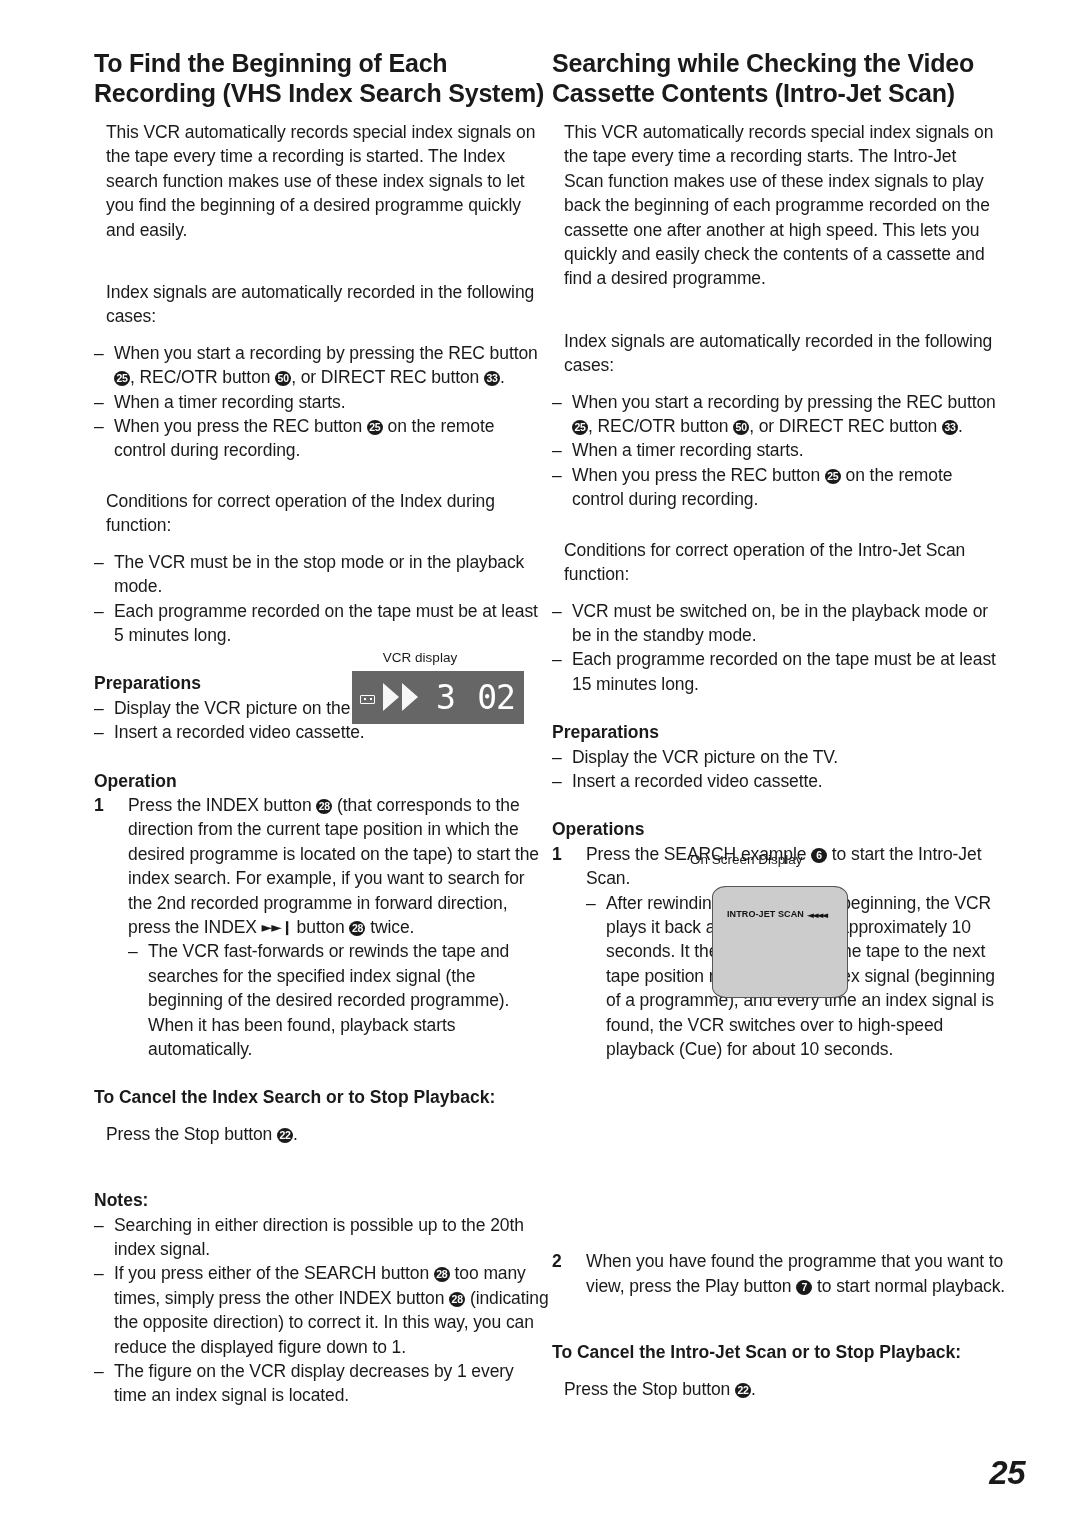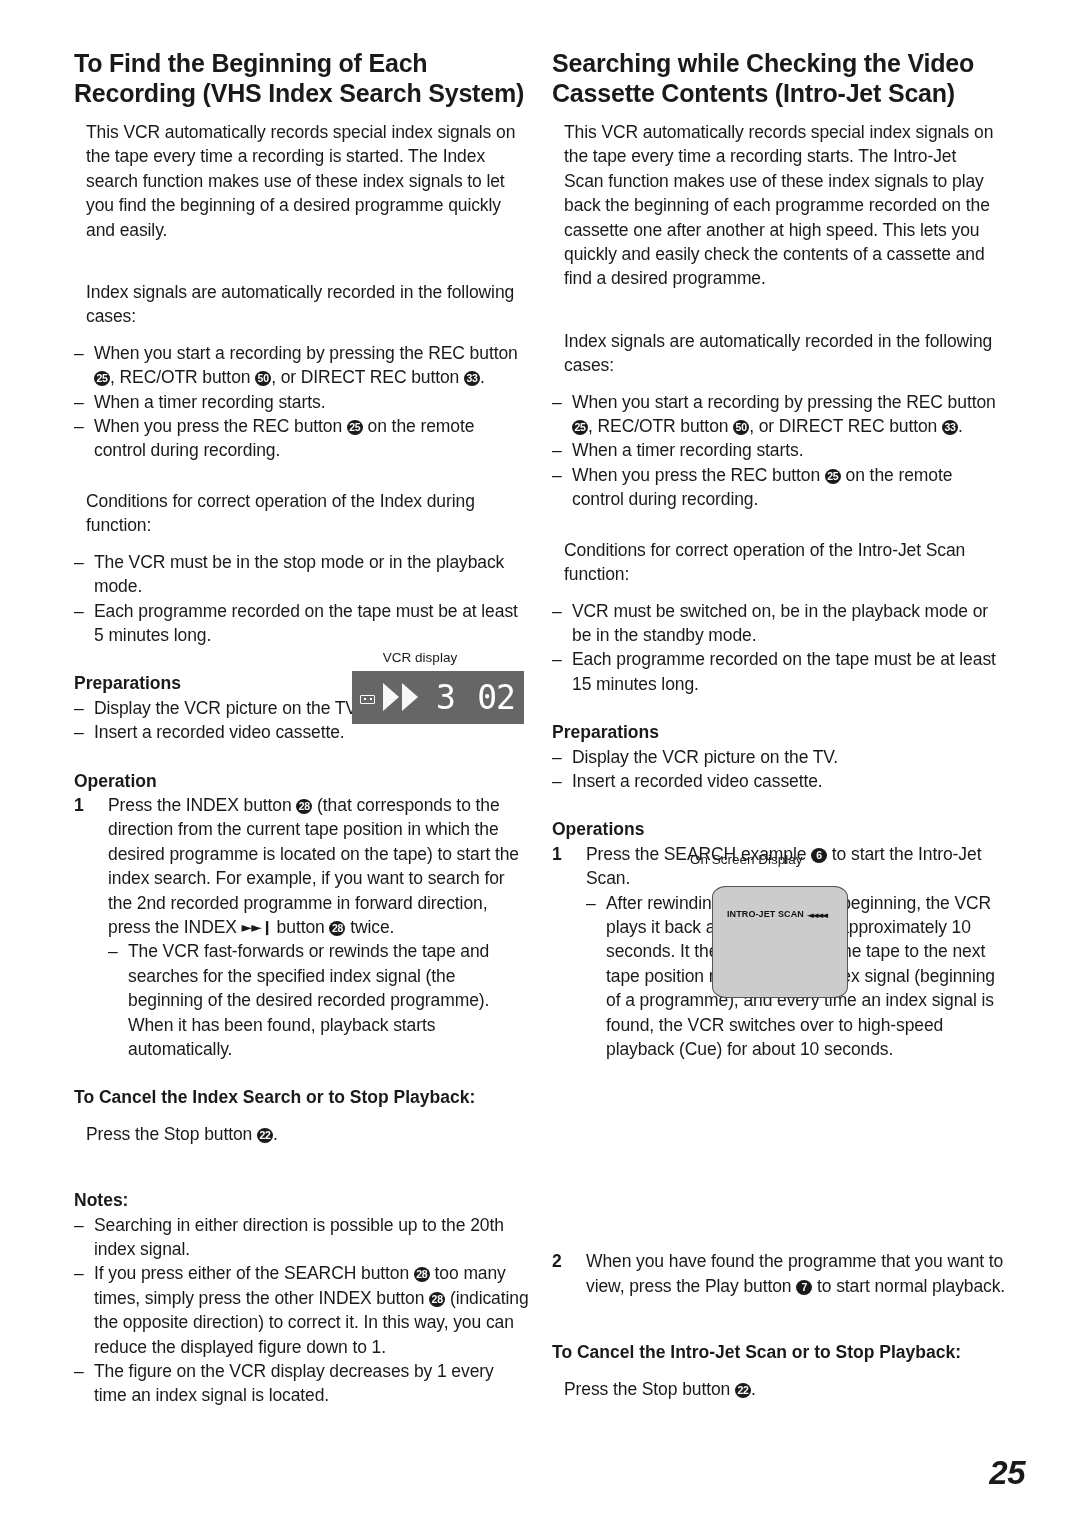--- a/index.html
+++ b/index.html
@@ -19,21 +19,21 @@
     position: absolute;
     left: 0; top: 0;
     width: 1080px;
     height: 1526px;
     overflow: hidden;
   }
   .col {
     position: absolute;
     top: 48px;
   }
-  .col-left  { left: 74px;  width: 455px; }
+  .col-left  { left: 94px;  width: 455px; }
   .col-right { left: 552px; width: 455px; }
 
   h1.section-title {
     font-size: 25px;
     line-height: 30px;
     font-weight: bold;
     margin: 0 0 7px 0;
     letter-spacing: -0.2px;
   }
   p.body {

